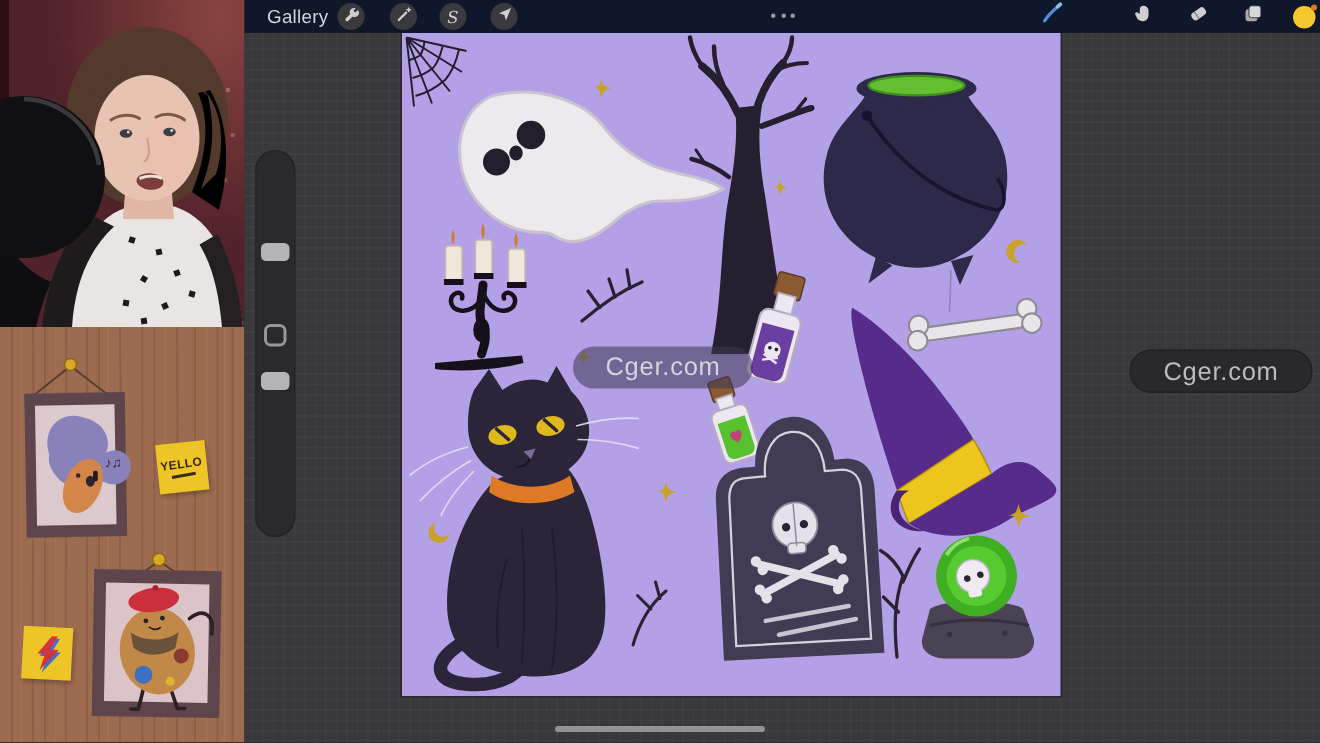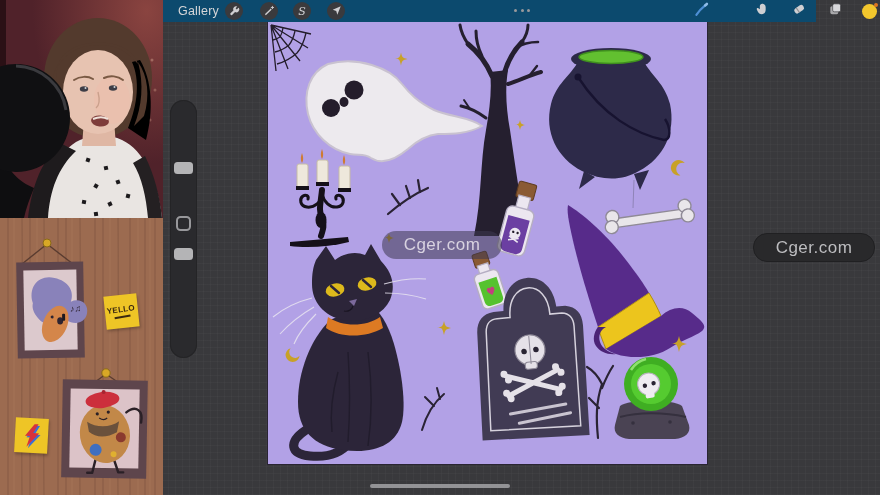--- a/index.html
+++ b/index.html
@@ -8,21 +8,21 @@
   .stage { position:relative; width:880px; height:495px; background:#39393c; overflow:hidden; }
 
   
   .workspace-grid { position:absolute; inset:0;
     background-image:
       repeating-linear-gradient(0deg, rgba(255,255,255,0.025) 0 1px, transparent 1px 7px),
       repeating-linear-gradient(90deg, rgba(255,255,255,0.025) 0 1px, transparent 1px 7px);
   }
 
   
-  .topbar { position:absolute; left:0; top:0; width:816px; height:22px; background:#0c4a6e; z-index:20; }
+  .topbar { position:absolute; left:0; top:0; width:880px; height:22px; background:#0f172a; z-index:20; }
   .gallery-btn { position:absolute; left:178px; top:0; height:22px; line-height:22px;
     color:#d6d6d8; font-size:12.5px; letter-spacing:.2px; cursor:default; }
   .tb-circle { position:absolute; top:2px; width:18px; height:18px; border-radius:50%;
     background:#3a3a3d; display:flex; align-items:center; justify-content:center; }
   .tb-flat { position:absolute; top:1px; width:22px; height:20px; display:flex; align-items:center; justify-content:center; }
   .sel-s { font-family:"DejaVu Serif", serif; font-style:italic; font-size:11px; color:#d2d2d5; line-height:1; }
   .ellipsis { position:absolute; left:514px; top:9px; width:22px; display:flex; gap:3.5px; }
   .ellipsis i { width:3px; height:3px; border-radius:50%; background:#99999c; }
   .color-dot { position:relative; width:15px; height:15px; border-radius:50%; background:#f3c72d; }
   .color-dot::after { content:""; position:absolute; right:-1px; top:-1px; width:4px; height:4px;

